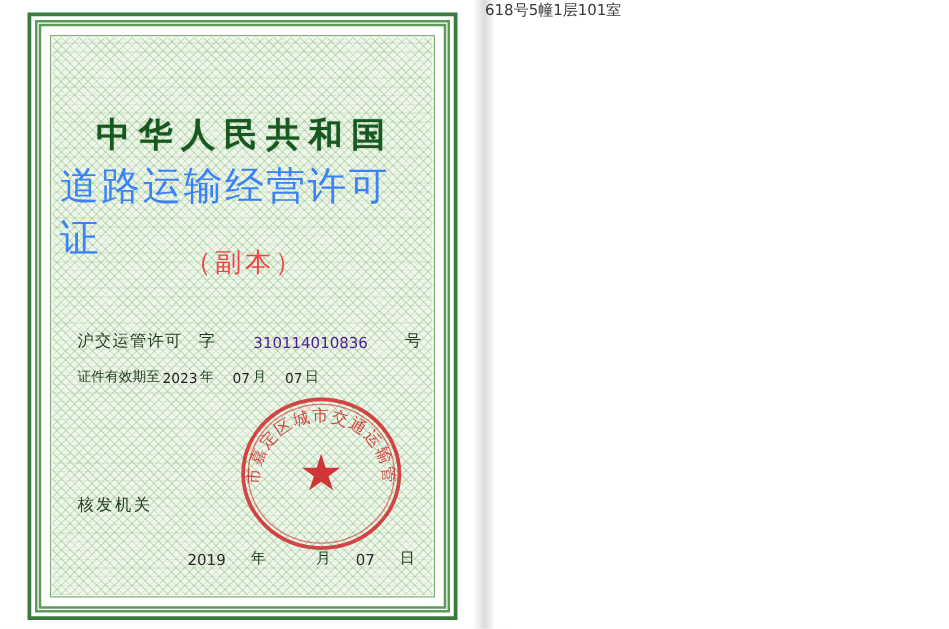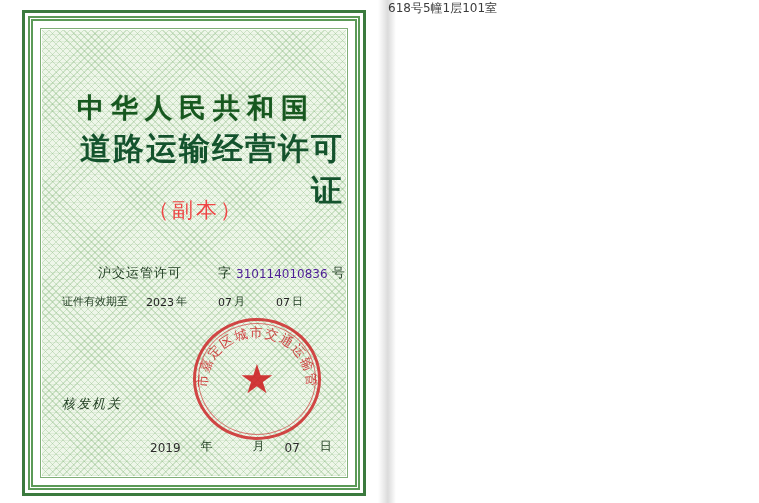--- a/index.html
+++ b/index.html
@@ -52,51 +52,51 @@
   .l-title1{
     position:absolute;left:60px;top:62px;width:272px;
     text-align:center;
     font-family:"DejaVu Sans","Liberation Sans",sans-serif;
     font-size:27px;letter-spacing:7px;color:#17581f;font-weight:bold;
     text-shadow:0 0 1px rgba(23,88,31,.5);
     margin-top:28px;
   }
   .l-title2{
     position:absolute;left:48px;top:128px;width:296px;
-    text-align:right;
-    font-size:31px;letter-spacing:2px;color:#14532d;font-weight:bold;
+    text-align:left;
+    font-size:31px;letter-spacing:2px;color:#3b82f6;font-weight:normal;
   }
   .l-sub{
     position:absolute;left:60px;top:196px;width:272px;
     text-align:center;font-size:21px;letter-spacing:3px;color:#ef4444;
   }
 
   .row-lic{
     position:absolute;left:62px;top:264px;width:276px;
     font-size:13px;color:#1d3b1f;
     display:flex;align-items:flex-end;
   }
-  .row-lic .lbl{white-space:nowrap;letter-spacing:1px;padding-left:36px;}
+  .row-lic .lbl{white-space:nowrap;letter-spacing:1px;}
   .row-lic .num{
     flex:1;text-align:center;font-size:12px;color:#4c1d95;
     border-bottom:1px solid rgba(40,90,40,.0);
     padding:0 4px;
   }
   .row-lic .tail{white-space:nowrap;letter-spacing:1px;}
 
   .row-valid{
     position:absolute;left:62px;top:294px;width:276px;
     font-size:11px;color:#1d3b1f;display:flex;align-items:flex-end;
   }
   .row-valid .seg{white-space:nowrap;text-align:center;}
-  .row-valid .v{color:#222;padding:0 2px;margin-left:16px;}
+  .row-valid .v{color:#222;padding:0 2px;}
 
   .row-org{
     position:absolute;left:62px;top:395px;width:180px;
-    font-size:13px;color:#1d3b1f;letter-spacing:2px;font-style:italic;
+    font-size:13px;color:#1d3b1f;letter-spacing:2px;
   }
   .row-date{
     position:absolute;left:150px;top:438px;width:200px;
     font-size:12px;color:#1d3b1f;display:flex;align-items:flex-end;gap:20px;
   }
   .row-date .v{color:#2a2a2a;}
 
   
   .seal{
     position:absolute;left:193px;top:318px;width:128px;height:122px;

